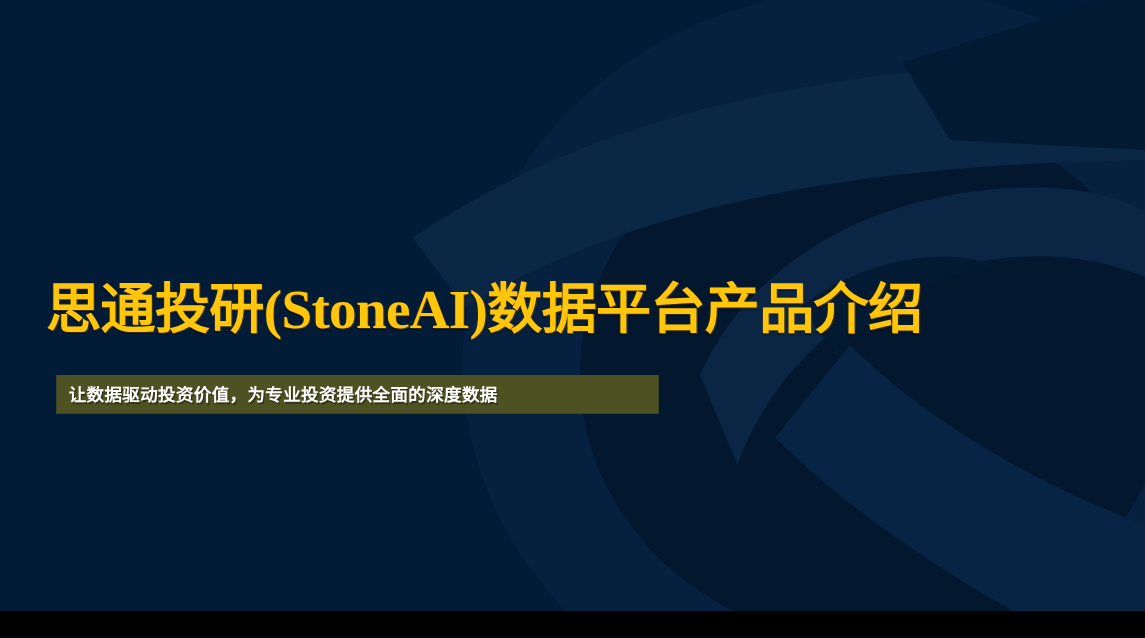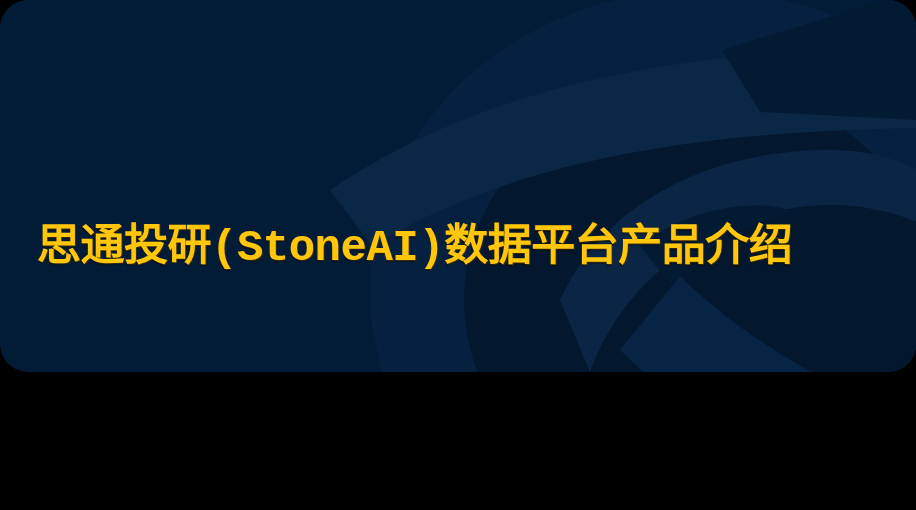--- a/index.html
+++ b/index.html
@@ -5,25 +5,24 @@
 <style>
   html, body {
     margin: 0;
     padding: 0;
     background: #000;
   }
 
   .slide {
     position: relative;
     width: 916px;
-    height: 372px;
+    height: 489px;
     overflow: hidden;
     background: #021C38;
-    font-family: Liberation Mono, monospace;
-    border-radius: 28px;
+    font-family: Liberation Serif, serif;
     -webkit-font-smoothing: antialiased;
   }
 
   
   .bg-art {
     position: absolute;
     inset: 0;
     overflow: hidden;
     pointer-events: none;
   }
@@ -118,15 +117,18 @@
 
         <path d="M 620 350 C 700 430 820 500 916 540 L 916 420 C 830 388 740 336 680 276 Z" fill="#072444"></path>
 
         <path d="M 640 246 C 690 206 760 196 800 214 C 756 216 706 240 672 286 Z" fill="#031A33"></path>
       </g>
     </svg>
   </div>
 
   <h1 class="title">思通投研(StoneAI)数据平台产品介绍</h1>
 
+  <div class="subtitle-band">
+    <span class="subtitle-text">让数据驱动投资价值，为专业投资提供全面的深度数据</span>
+  </div>
 
 
 </div>
 
 </body></html>

